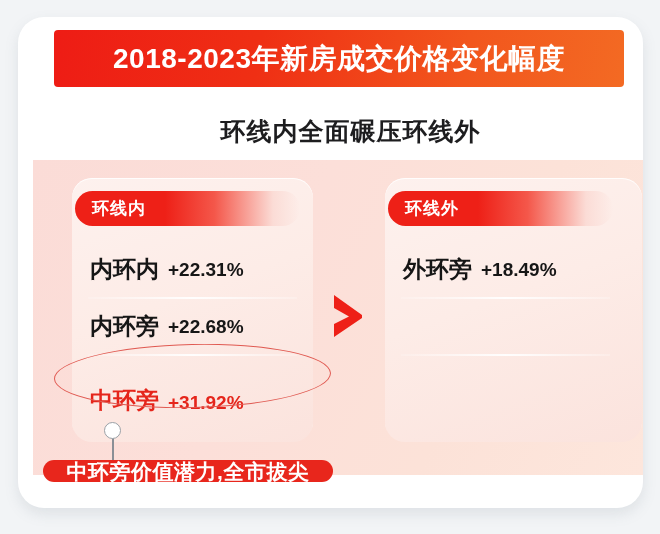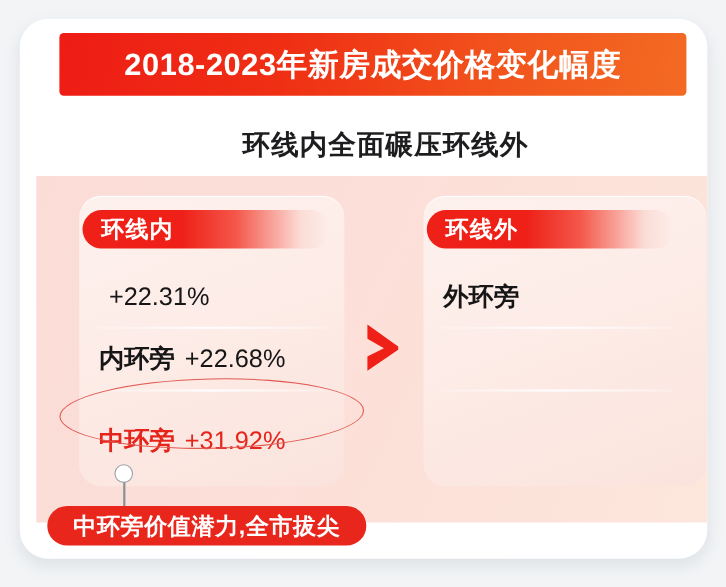--- a/index.html
+++ b/index.html
@@ -93,21 +93,21 @@
     top: 13px;
     width: 225px;
     height: 35px;
     border-radius: 18px;
     background: linear-gradient(90deg, #ee2017 0%, #ee2017 40%, #f4574a 62%, #fbdcd6 88%, rgba(251,220,214,0) 100%);
     display: flex;
     align-items: center;
   }
   .zone-badge .badge-text {
     color: #ffffff;
-    font-size: 21px;
+    font-size: 17px;
     font-weight: bold;
     margin-left: 17px;
     letter-spacing: 1px;
     line-height: 1;
   }
 
   
   .zone-row {
     position: absolute;
     left: 0;
@@ -123,22 +123,22 @@
   .row-2 { top: 177px; align-items: flex-end; }
 
   .zone-row .row-label {
     color: #161616;
     font-size: 23px;
     font-weight: bold;
     line-height: 1;
   }
   .zone-row .row-value {
     color: #161616;
-    font-size: 23px;
-    font-weight: normal;
+    font-size: 19px;
+    font-weight: bold;
     line-height: 1;
     margin-left: 9px;
   }
 
   .row-sep {
     position: absolute;
     left: 16px;
     width: 209px;
     height: 2px;
     background: linear-gradient(90deg, rgba(255,255,255,0.15), rgba(255,255,255,0.95), rgba(255,255,255,0.2));
@@ -192,21 +192,21 @@
     border-radius: 50%;
     background: #ffffff;
     border: 1.6px solid #9aa0a6;
     box-sizing: border-box;
   }
   #callout-pill {
     position: absolute;
     left: 10px;
     top: 300px;
     width: 290px;
-    height: 36px;
+    height: 22px;
     border-radius: 18px;
     background: #e8261c;
     display: flex;
     align-items: center;
     justify-content: center;
     text-align: center;
   }
   #callout-pill .callout-text {
     color: #ffffff;
     font-size: 21px;
@@ -228,20 +228,21 @@
   <div id="subtitle">环线内全面碾压环线外</div>
 
   <div id="compare-panel">
 
     <div class="zone-card" id="card-inner-ring">
       <div class="zone-badge">
         <span class="badge-text">环线内</span>
       </div>
 
       <div class="zone-row row-0">
+        <span class="row-label">内环内</span>
         <span class="row-value">+22.31%</span>
       </div>
       <div class="row-sep sep-0"></div>
 
       <div class="zone-row row-1">
         <span class="row-label">内环旁</span>
         <span class="row-value">+22.68%</span>
       </div>
       <div class="row-sep sep-1"></div>
 
@@ -259,20 +260,21 @@
       </svg>
     </div>
 
     <div class="zone-card" id="card-outer-ring">
       <div class="zone-badge">
         <span class="badge-text">环线外</span>
       </div>
 
       <div class="zone-row row-0">
         <span class="row-label">外环旁</span>
+        <span class="row-value">+18.49%</span>
       </div>
       <div class="row-sep sep-0"></div>
 
       <div class="row-sep sep-1"></div>
     </div>
 
     <div id="callout-connector-line"></div>
     <div id="callout-dot"></div>
     <div id="callout-pill">
       <span class="callout-text">中环旁价值潜力,全市拔尖</span>

